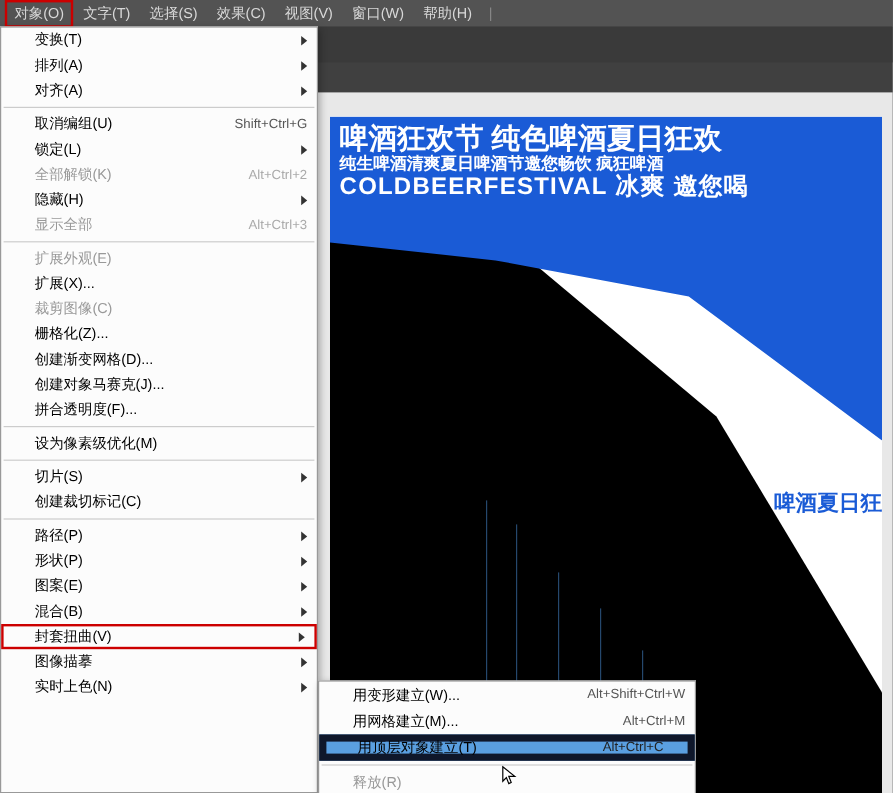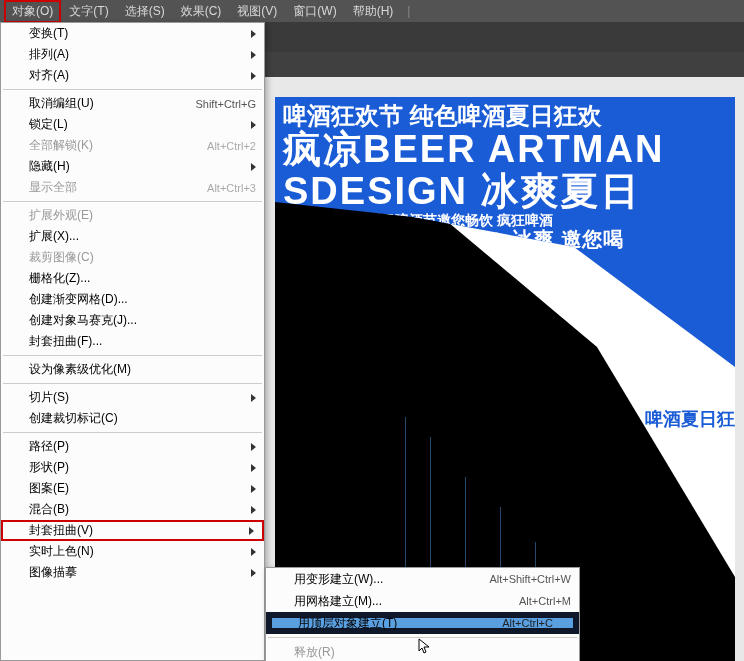--- a/index.html
+++ b/index.html
@@ -197,21 +197,20 @@
 </div>
 
 <div class="tabbar"></div>
 
 <div class="canvas-area">
   <div class="artboard">
     <div class="black-shape"></div>
     <div class="beer-text">
       <div class="beer-text-inner">
         <div class="beer-line1">啤酒狂欢节 纯色啤酒夏日狂欢</div>
-        <div class="beer-line2">疯凉BEER ARTMAN SDESIGN 冰爽夏日</div>
         <div class="beer-line3">纯生啤酒清爽夏日啤酒节邀您畅饮 疯狂啤酒</div>
         <div class="beer-line4">COLDBEERFESTIVAL 冰爽 邀您喝</div>
       </div>
     </div>
     <div class="guide-v" style="left:130px;top:320px;height:269px"></div>
     <div class="guide-v" style="left:155px;top:340px;height:249px"></div>
     <div class="guide-v" style="left:190px;top:380px;height:209px"></div>
     <div class="guide-v" style="left:225px;top:410px;height:179px"></div>
     <div class="guide-v" style="left:260px;top:445px;height:144px"></div>
     <div class="side-text-top">啤酒夏日狂欢</div>
@@ -266,21 +265,21 @@
   <div class="menu-item">
       <span class="menu-label">栅格化(Z)...</span>
     </div>
   <div class="menu-item">
       <span class="menu-label">创建渐变网格(D)...</span>
     </div>
   <div class="menu-item">
       <span class="menu-label">创建对象马赛克(J)...</span>
     </div>
   <div class="menu-item">
-      <span class="menu-label">封套扭曲(F)...</span>
+      <span class="menu-label">拼合透明度(F)...</span>
     </div>
   <div class="menu-separator"></div>
   <div class="menu-item">
       <span class="menu-label">设为像素级优化(M)</span>
     </div>
   <div class="menu-separator"></div>
   <div class="menu-item">
       <span class="menu-label">切片(S)</span>
       <span class="menu-arrow"></span>
     </div>
@@ -302,25 +301,25 @@
     </div>
   <div class="menu-item">
       <span class="menu-label">混合(B)</span>
       <span class="menu-arrow"></span>
     </div>
   <div class="menu-item highlighted">
       <span class="menu-label">封套扭曲(V)</span>
       <span class="menu-arrow"></span>
     </div>
   <div class="menu-item">
+      <span class="menu-label">图像描摹</span>
+      <span class="menu-arrow"></span>
+    </div>
+  <div class="menu-item">
       <span class="menu-label">实时上色(N)</span>
-      <span class="menu-arrow"></span>
-    </div>
-  <div class="menu-item">
-      <span class="menu-label">图像描摹</span>
       <span class="menu-arrow"></span>
     </div>
 </div>
 
 <div class="submenu">
   <div class="menu-item">
       <span class="menu-label">用变形建立(W)...</span>
       <span class="menu-shortcut">Alt+Shift+Ctrl+W</span>
     </div>
   <div class="menu-item">

